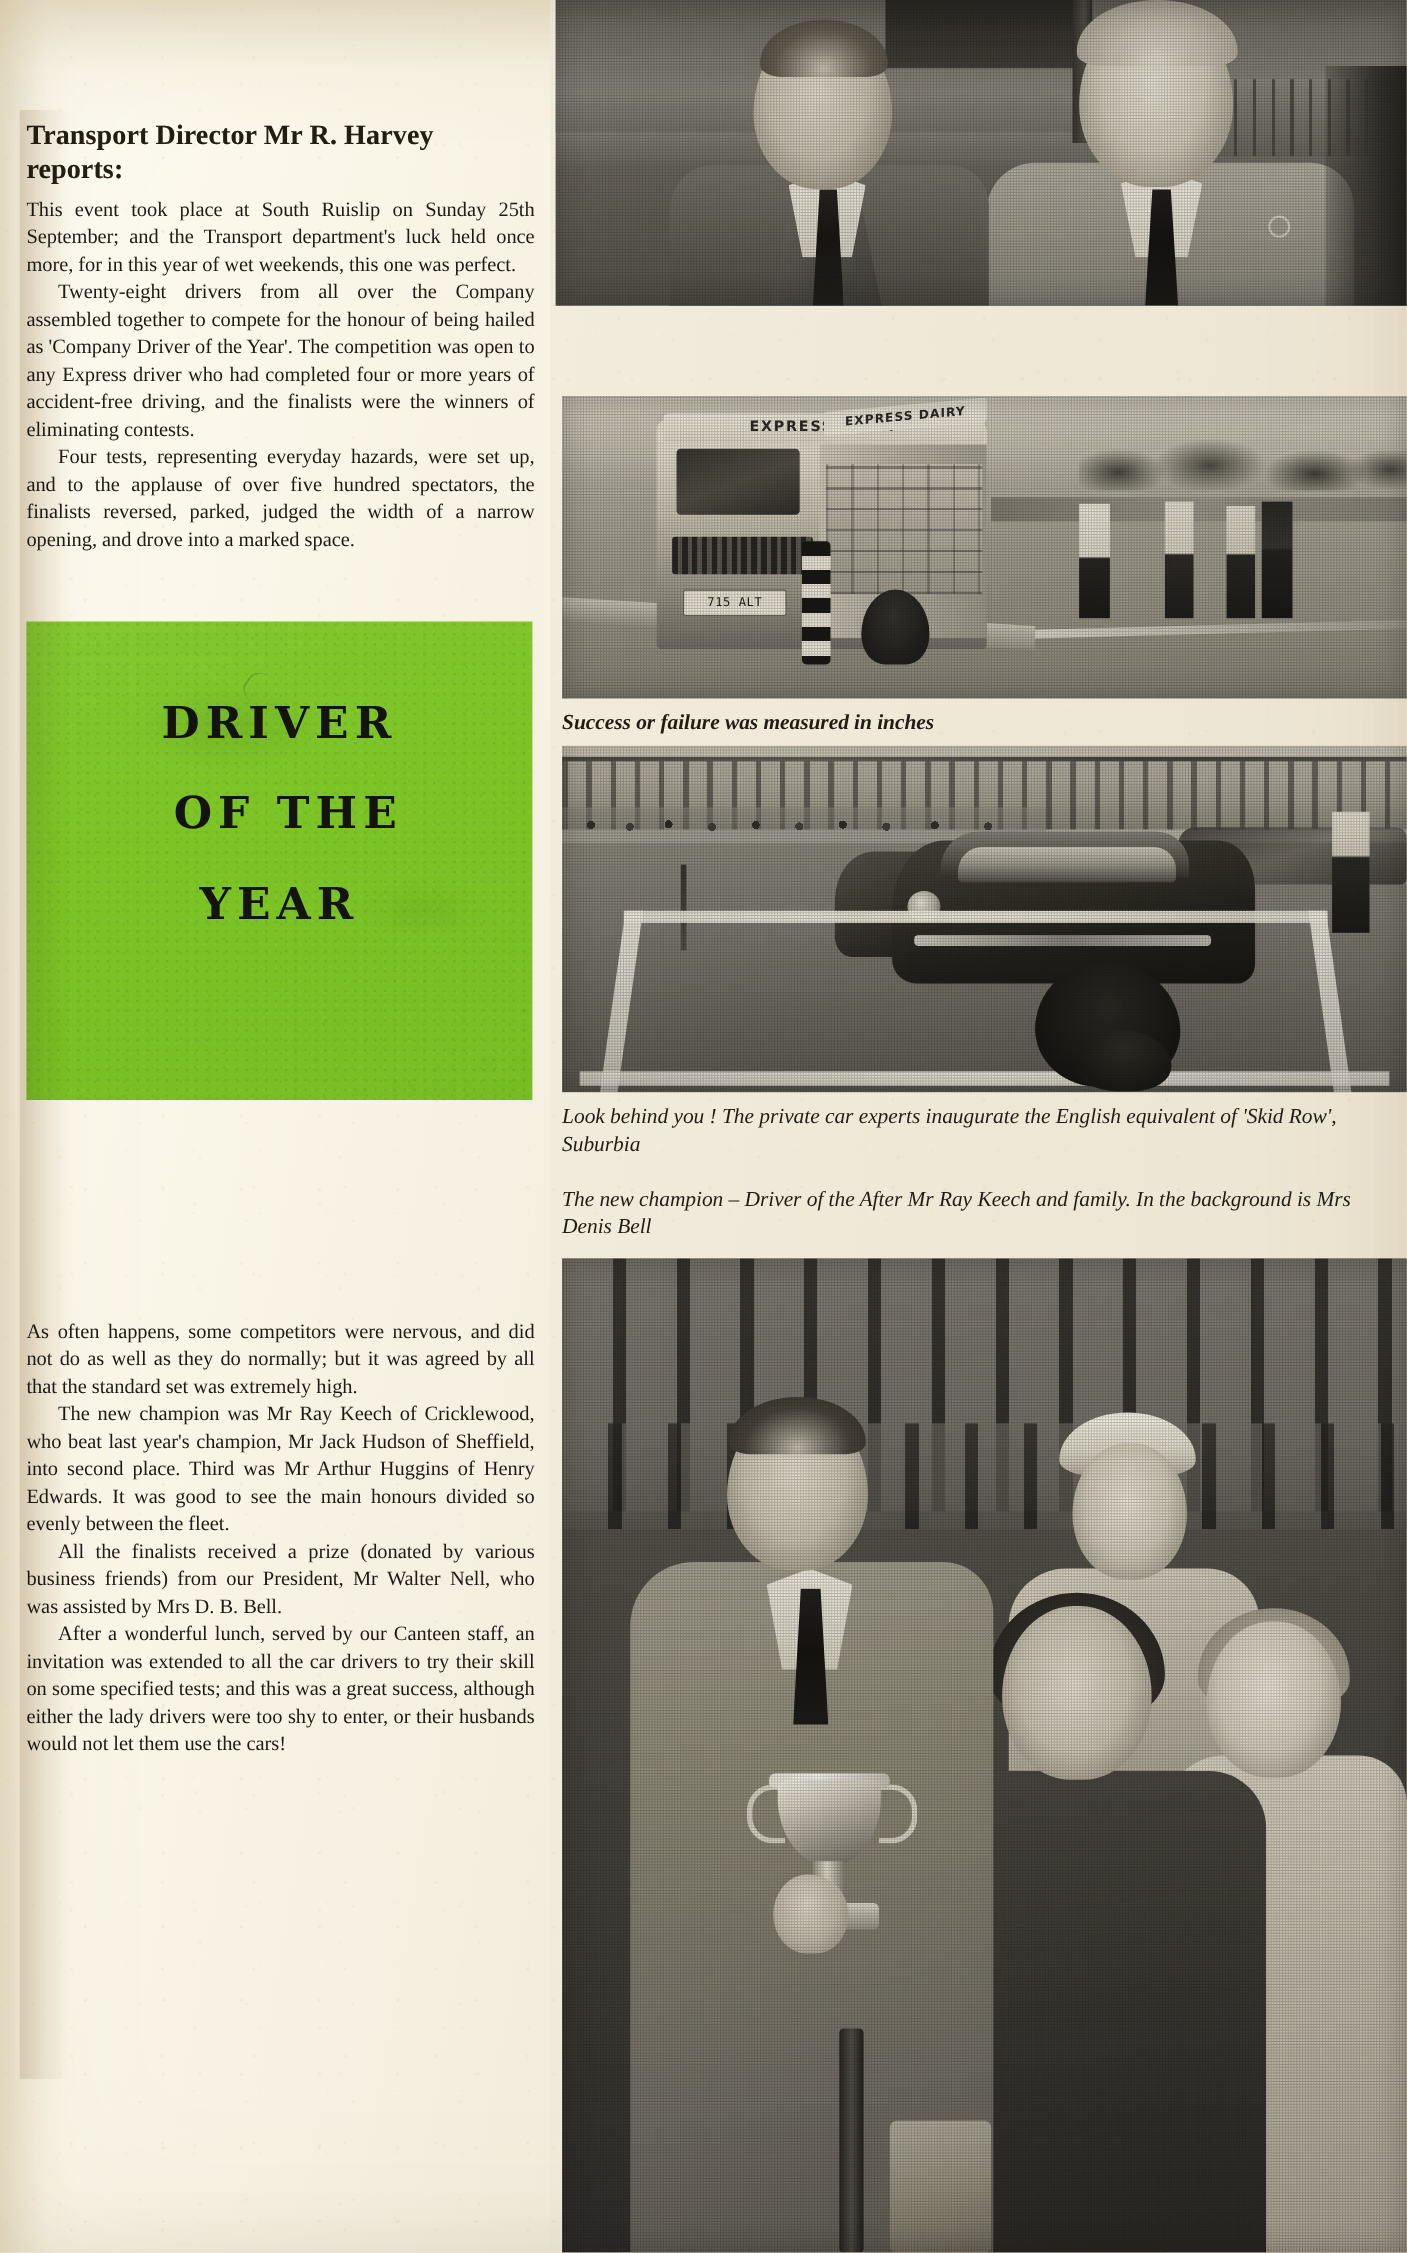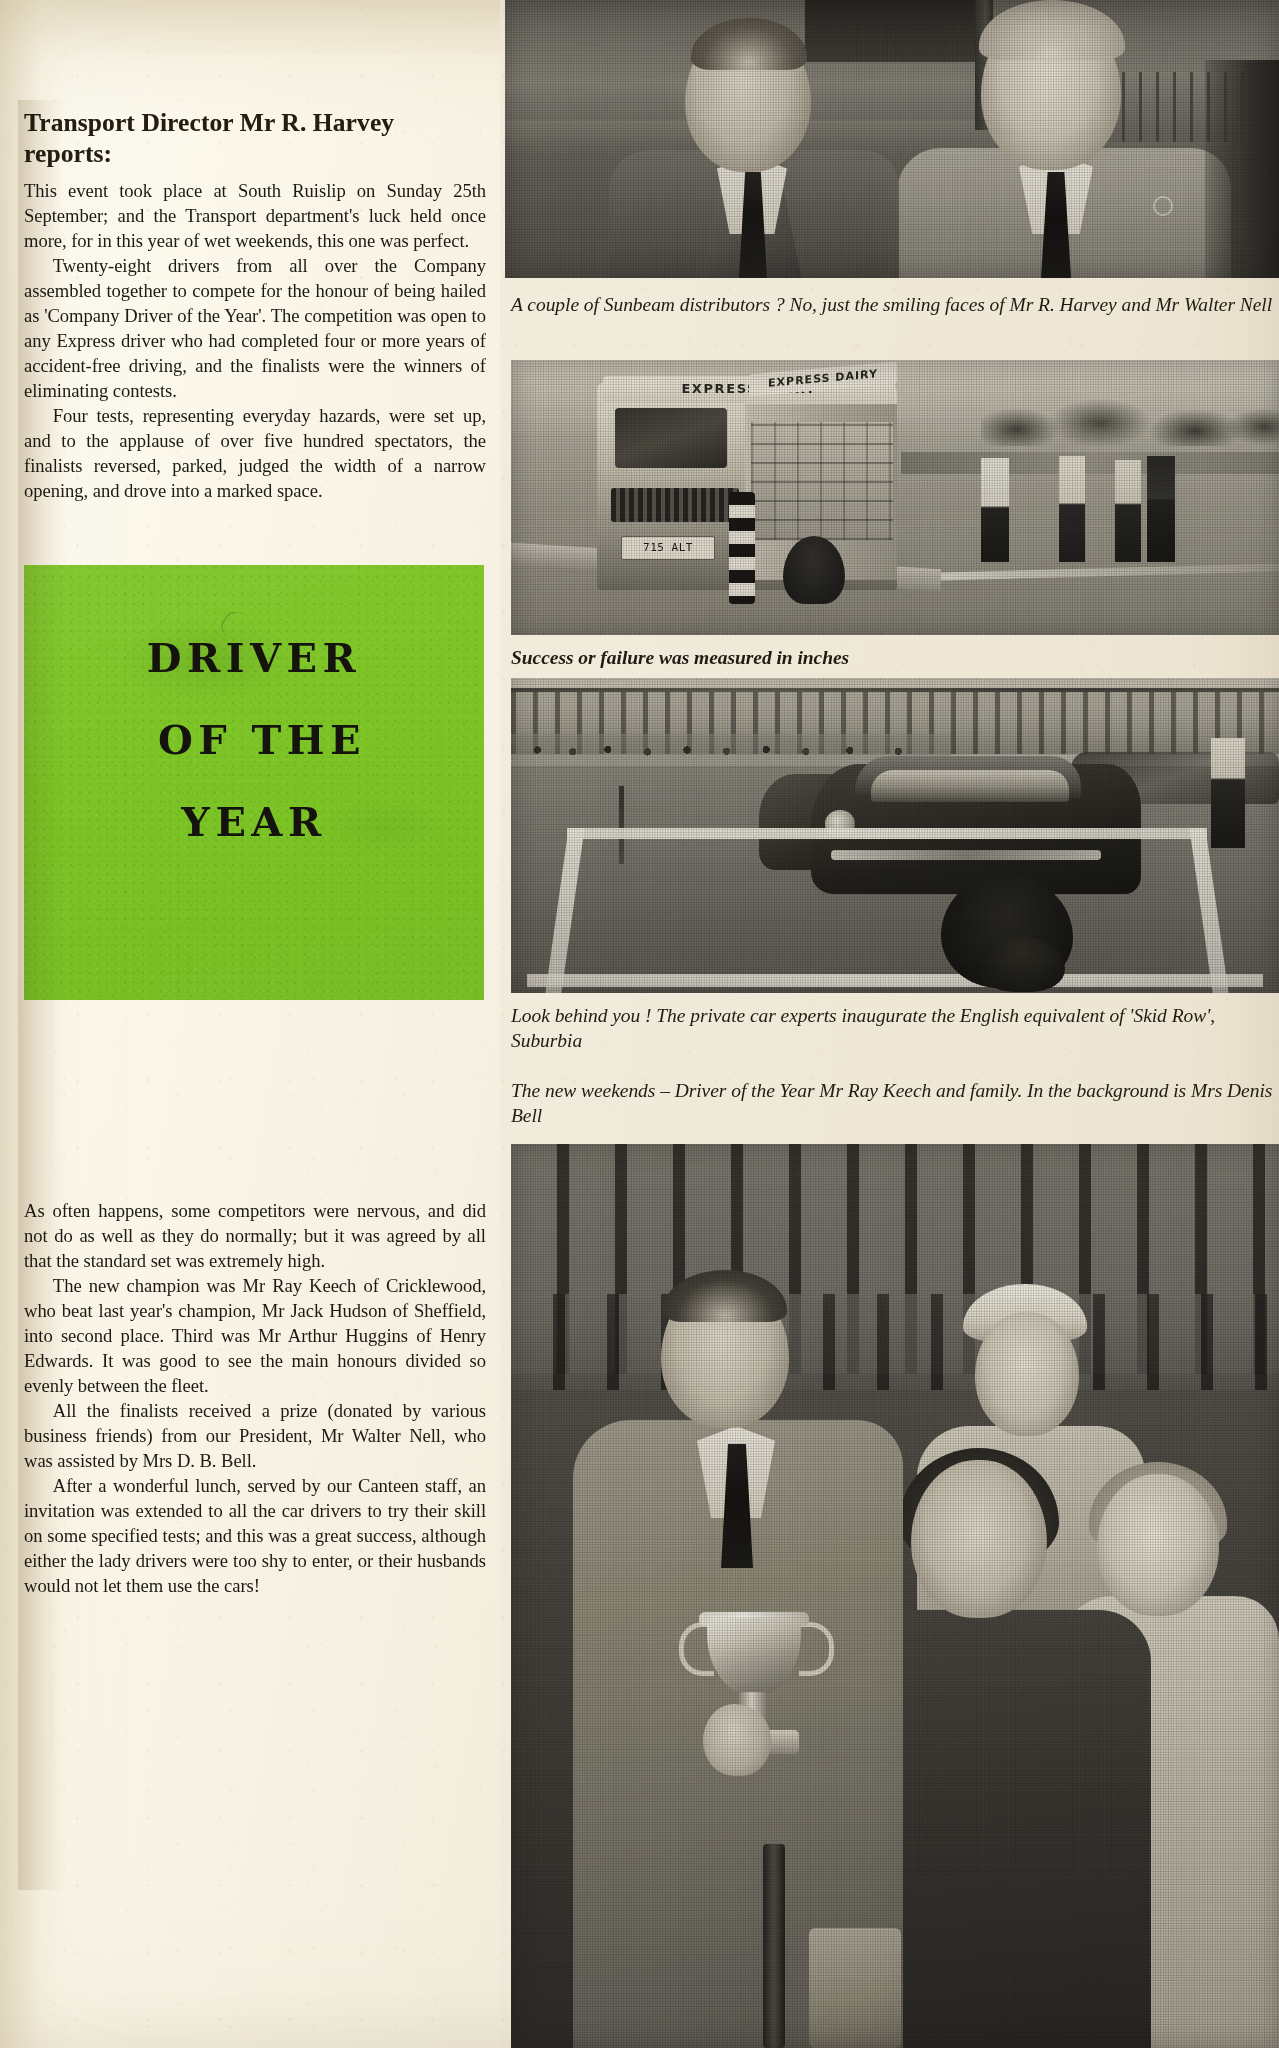--- a/index.html
+++ b/index.html
@@ -761,21 +761,20 @@
       <div class="shirtR"></div>
       <div class="tieR"></div>
       <div class="headR"></div>
       <div class="hairR"></div>
       <div class="badgeR"></div>
       <div class="darkR"></div>
       <div class="scanwarm"></div>
       <div class="halftone"></div>
       <div class="vign"></div>
     </div>
-    <div class="caption" id="cap1">A couple of Sunbeam distributors ? No, just the smiling faces of Mr R. Harvey and Mr Walter Nell</div>
 
     <div class="photo" id="photo2">
       <div class="sky"></div>
       <div class="trees"></div>
       <div class="ground"></div>
       <div class="distant"></div>
       <div class="kerb"></div>
       <div class="roadline"></div>
       <div class="van"></div>
       <div class="van-rear"></div>
@@ -823,21 +822,21 @@
       <div class="bayL"></div>
       <div class="bayR"></div>
       <div class="bayBottom"></div>
       <div class="bush"></div>
       <div class="bush2"></div>
       <div class="scanwarm"></div>
       <div class="halftone"></div>
       <div class="vign"></div>
     </div>
     <div class="caption" id="cap3">Look behind you ! The private car experts inaugurate the English equivalent of 'Skid Row', Suburbia</div>
-    <div class="caption" id="cap4">The new weekends – Driver of the Year Mr Ray Keech and family. In the background is Mrs Denis Bell</div>
+    <div class="caption" id="cap4">The new champion – Driver of the After Mr Ray Keech and family. In the background is Mrs Denis Bell</div>
 
     <div class="photo" id="photo4">
       <div class="bg"></div>
       <div class="win-wall"></div>
       <div class="win-row2"></div>
       <div class="w1-body"></div>
       <div class="w1-hat"></div>
       <div class="w1-head"></div>
       <div class="c-body"></div>
       <div class="w2-body"></div>

